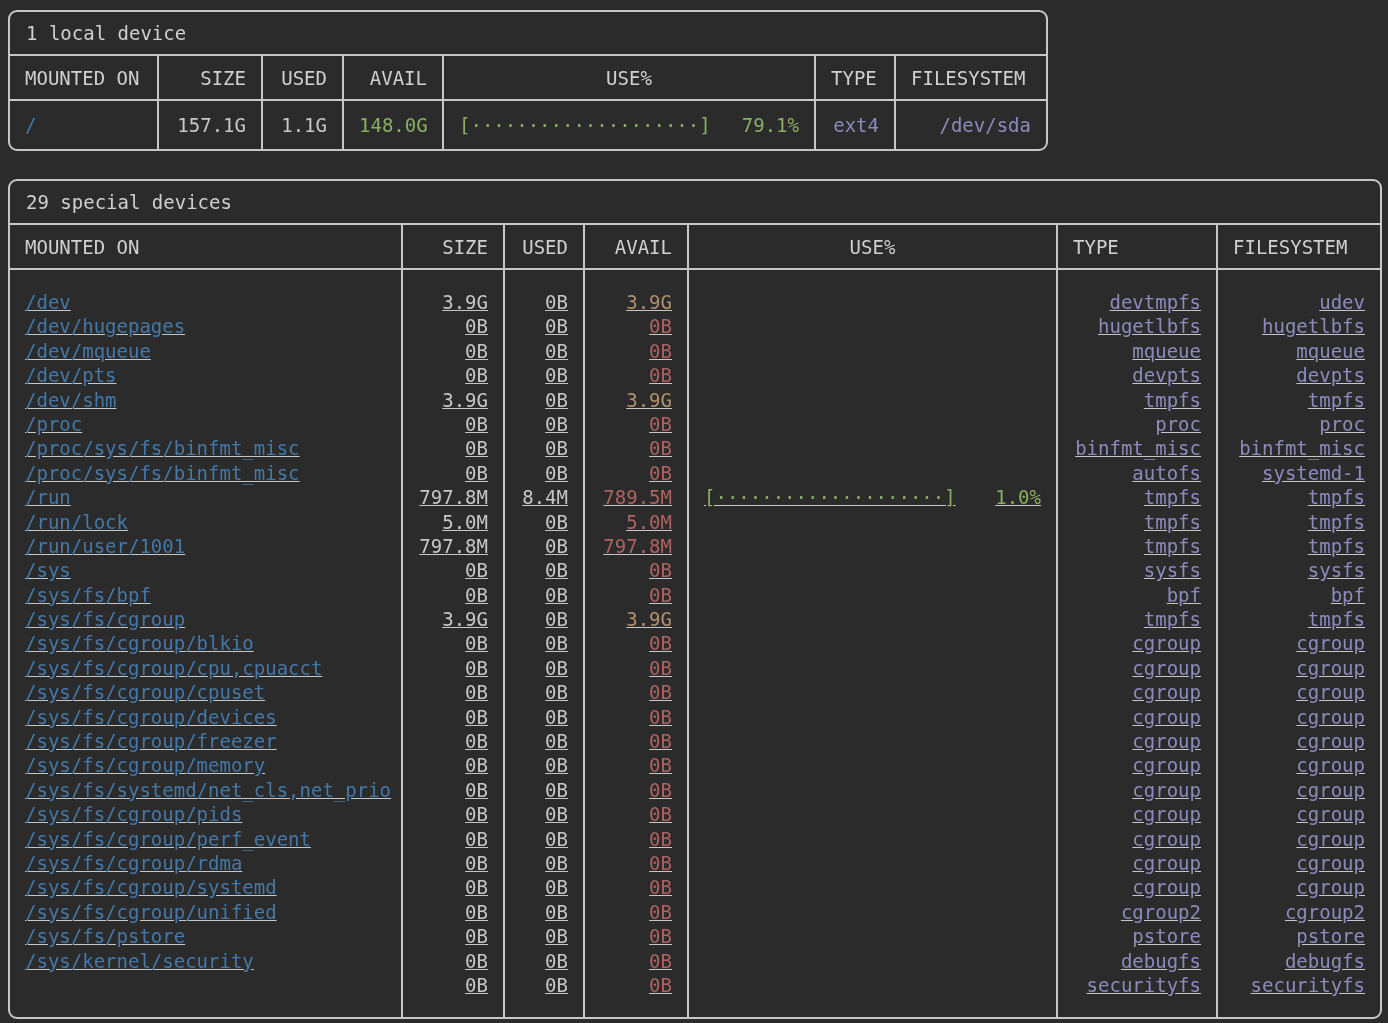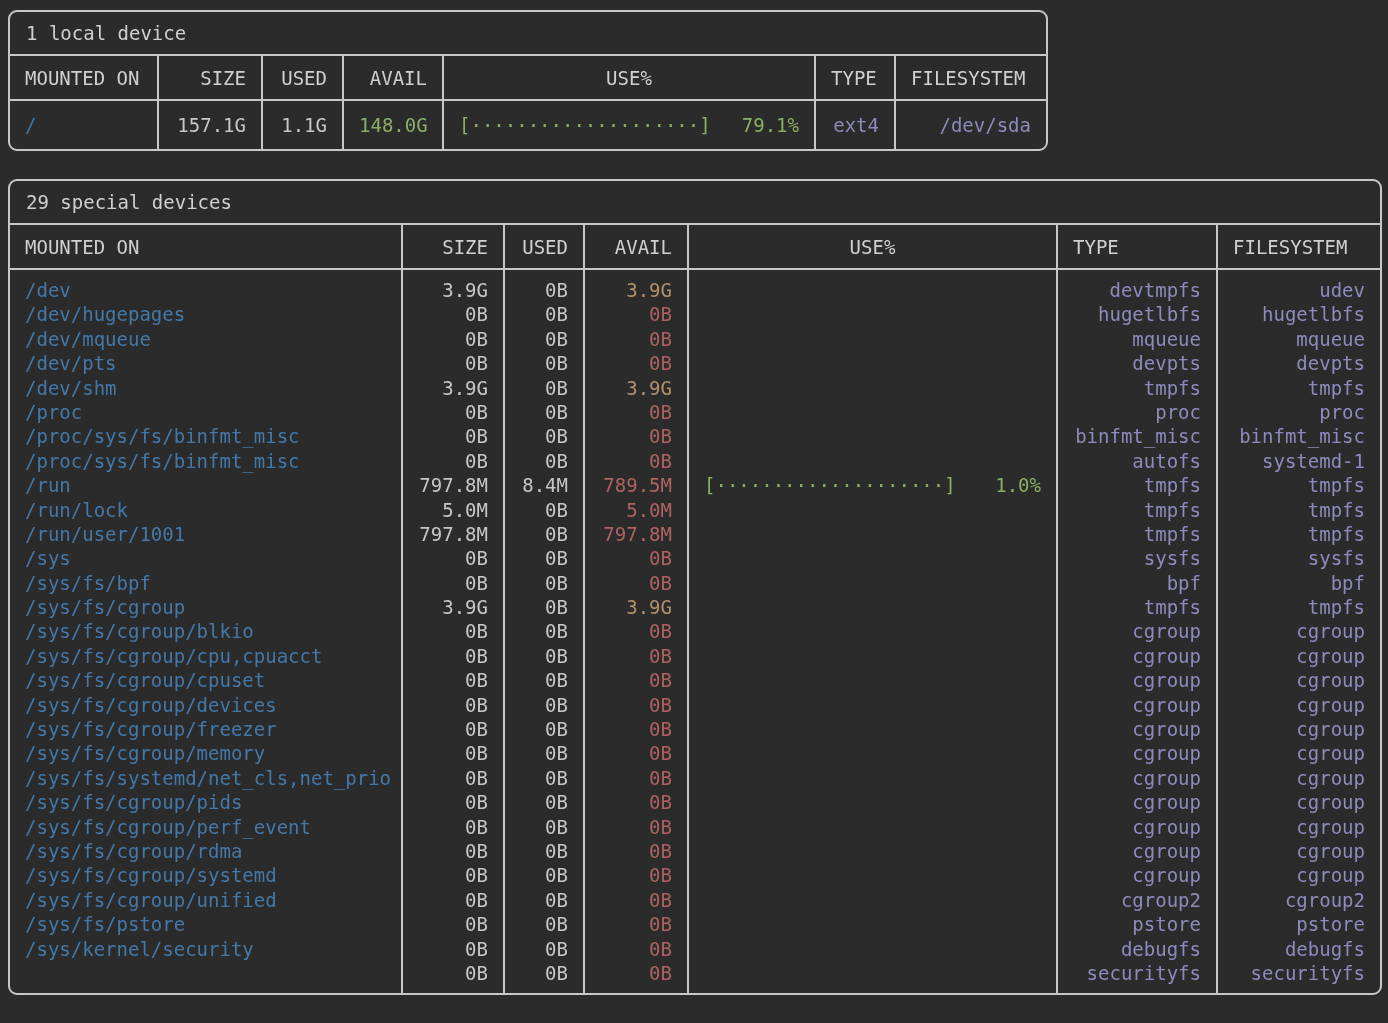--- a/index.html
+++ b/index.html
@@ -40,21 +40,21 @@
     display:flex;height:45px;
     border-bottom:2px solid var(--border);
     color:var(--heading);
   }
   .hcell{
     display:flex;align-items:center;
     padding:0 15px;white-space:pre;
   }
   .tbody{display:flex;}
   #local .tbody .tcol{padding:10px 0;}
-  #special .tbody .tcol{padding:8px 0;}
+  #special .tbody .tcol{padding:20px 0;text-decoration:underline;}
   .tcol{min-height:100%;}
   .hcell,.tcol{border-right:2px solid var(--border);}
   .hcell:last-child,.tcol:last-child{border-right:none;}
   
   #local .c1{width:149px}#local .c2{width:104px}#local .c3{width:81px}
   #local .c4{width:100px}#local .c5{width:372px}#local .c6{width:80px}
   #local .c7{width:150px}
   
   #special .c1{width:393px}#special .c2{width:102px}#special .c3{width:80px}
   #special .c4{width:104px}#special .c5{width:369px}#special .c6{width:160px}

